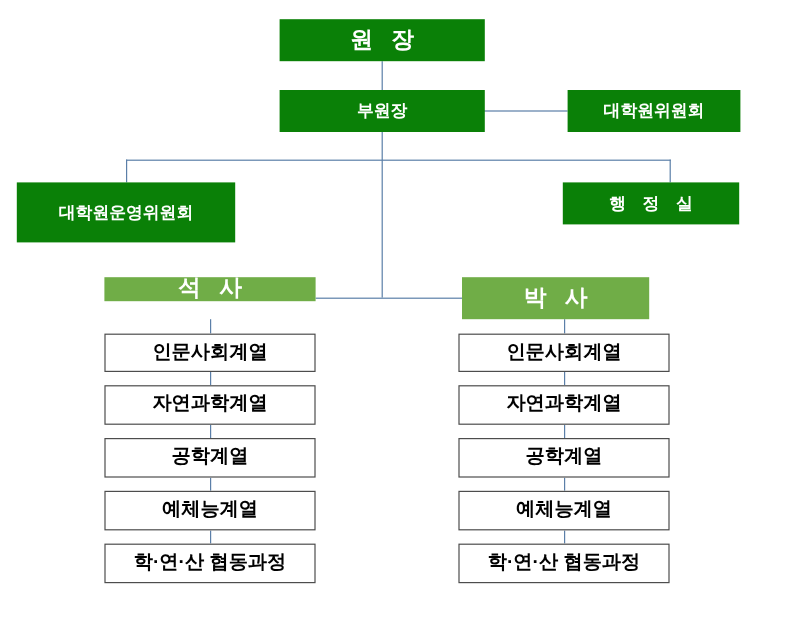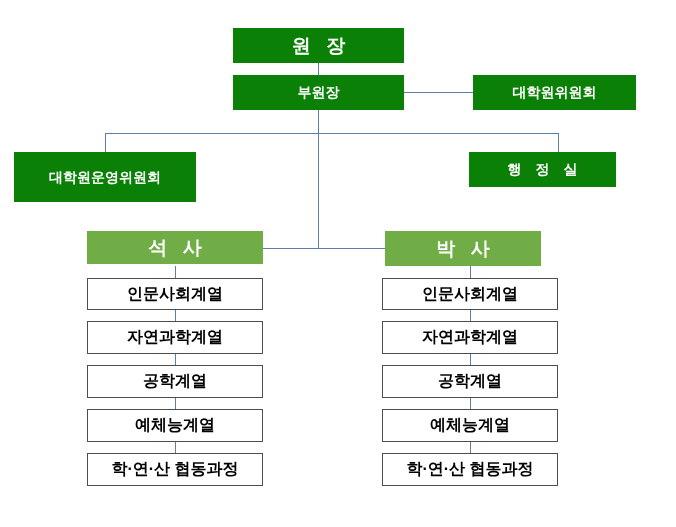--- a/index.html
+++ b/index.html
@@ -90,31 +90,31 @@
   <div class="line v" style="left:175px; top:354px; height:11px;"></div>
   <div class="line v" style="left:175px; top:398px; height:11px;"></div>
   <div class="line v" style="left:175px; top:442px; height:11px;"></div>
 
   <div class="line v" style="left:470px; top:266px; height:12px;"></div>
   <div class="line v" style="left:470px; top:310px; height:11px;"></div>
   <div class="line v" style="left:470px; top:354px; height:11px;"></div>
   <div class="line v" style="left:470px; top:398px; height:11px;"></div>
   <div class="line v" style="left:470px; top:442px; height:11px;"></div>
 
-  <div class="box green t-lg spaced" style="left:233px; top:28px; width:171px; height:35px;">원  장</div>
+  <div class="box green t-lg spaced" style="left:233px; top:16px; width:171px; height:35px;">원  장</div>
 
   <div class="box green t-md" style="left:233px; top:75px; width:171px; height:35px;">부원장</div>
 
-  <div class="box green t-md" style="left:473px; top:75px; width:163px; height:35px;">대학원위원회</div>
+  <div class="box green t-md" style="left:473px; top:75px; width:144px; height:35px;">대학원위원회</div>
 
   <div class="box green t-md" style="left:14px; top:152px; width:182px; height:50px;">대학원운영위원회</div>
 
   <div class="box green t-md spaced" style="left:469px; top:152px; width:147px; height:35px;">행 정 실</div>
 
-  <div class="box lightgreen t-lg spaced" style="left:87px; top:231px; width:176px; height:33px;">석  사</div>
+  <div class="box lightgreen t-lg spaced" style="left:87px; top:231px; width:176px; height:20px;">석  사</div>
 
   <div class="box plain t-sm" style="left:87px; top:278px; width:176px; height:32px;">인문사회계열</div>
   <div class="box plain t-sm" style="left:87px; top:321px; width:176px; height:33px;">자연과학계열</div>
   <div class="box plain t-sm" style="left:87px; top:365px; width:176px; height:33px;">공학계열</div>
   <div class="box plain t-sm" style="left:87px; top:409px; width:176px; height:33px;">예체능계열</div>
   <div class="box plain t-sm" style="left:87px; top:453px; width:176px; height:33px;">학·연·산 협동과정</div>
 
   <div class="box lightgreen t-lg spaced" style="left:385px; top:231px; width:156px; height:35px;">박  사</div>
 
   <div class="box plain t-sm" style="left:382px; top:278px; width:176px; height:32px;">인문사회계열</div>

